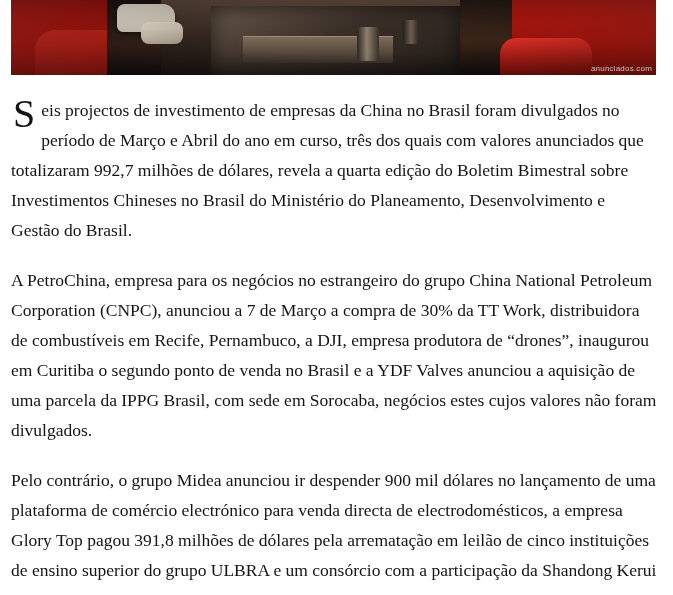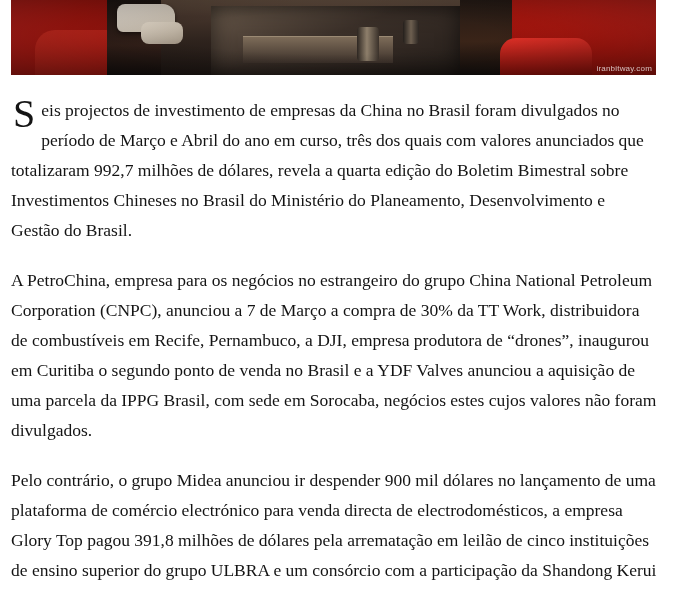--- a/index.html
+++ b/index.html
@@ -220,21 +220,21 @@
       <div class="hero-pipe"></div>
       <div class="hero-pipe p2"></div>
       <div class="worker-left">
         <div class="arm-left"></div>
       </div>
       <div class="glove-left"></div>
       <div class="glove-left2"></div>
       <div class="worker-right"></div>
       <div class="hero-vignette"></div>
     </div>
-    <div class="hero-credit">iranbitway.com</div>
+    <div class="hero-credit">anunciados.com</div>
   </div>
 
   <div class="article">
     <p class="dropcap-para"><span class="dropcap">S</span><span>eis projectos de investimento de empresas da China no Brasil foram divulgados no período de Março e Abril do ano em curso, três dos quais com valores anunciados que totalizaram 992,7 milhões de dólares, revela a quarta edição do Boletim Bimestral sobre Investimentos Chineses no Brasil do Ministério do Planeamento, Desenvolvimento e Gestão do Brasil.</span></p>
     <p>A PetroChina, empresa para os negócios no estrangeiro do grupo China National Petroleum Corporation (CNPC), anunciou a 7 de Março a compra de 30% da TT Work, distribuidora de combustíveis em Recife, Pernambuco, a DJI, empresa produtora de “drones”, inaugurou em Curitiba o segundo ponto de venda no Brasil e a YDF Valves anunciou a aquisição de uma parcela da IPPG Brasil, com sede em Sorocaba, negócios estes cujos valores não foram divulgados.</p>
     <p>Pelo contrário, o grupo Midea anunciou ir despender 900 mil dólares no lançamento de uma plataforma de comércio electrónico para venda directa de electrodomésticos, a empresa Glory Top pagou 391,8 milhões de dólares pela arrematação em leilão de cinco instituições de ensino superior do grupo ULBRA e um consórcio com a participação da Shandong Kerui Petroleum venceu o leilão</p>
   </div>
 
   <div class="fade-bottom"></div>
 </div>

